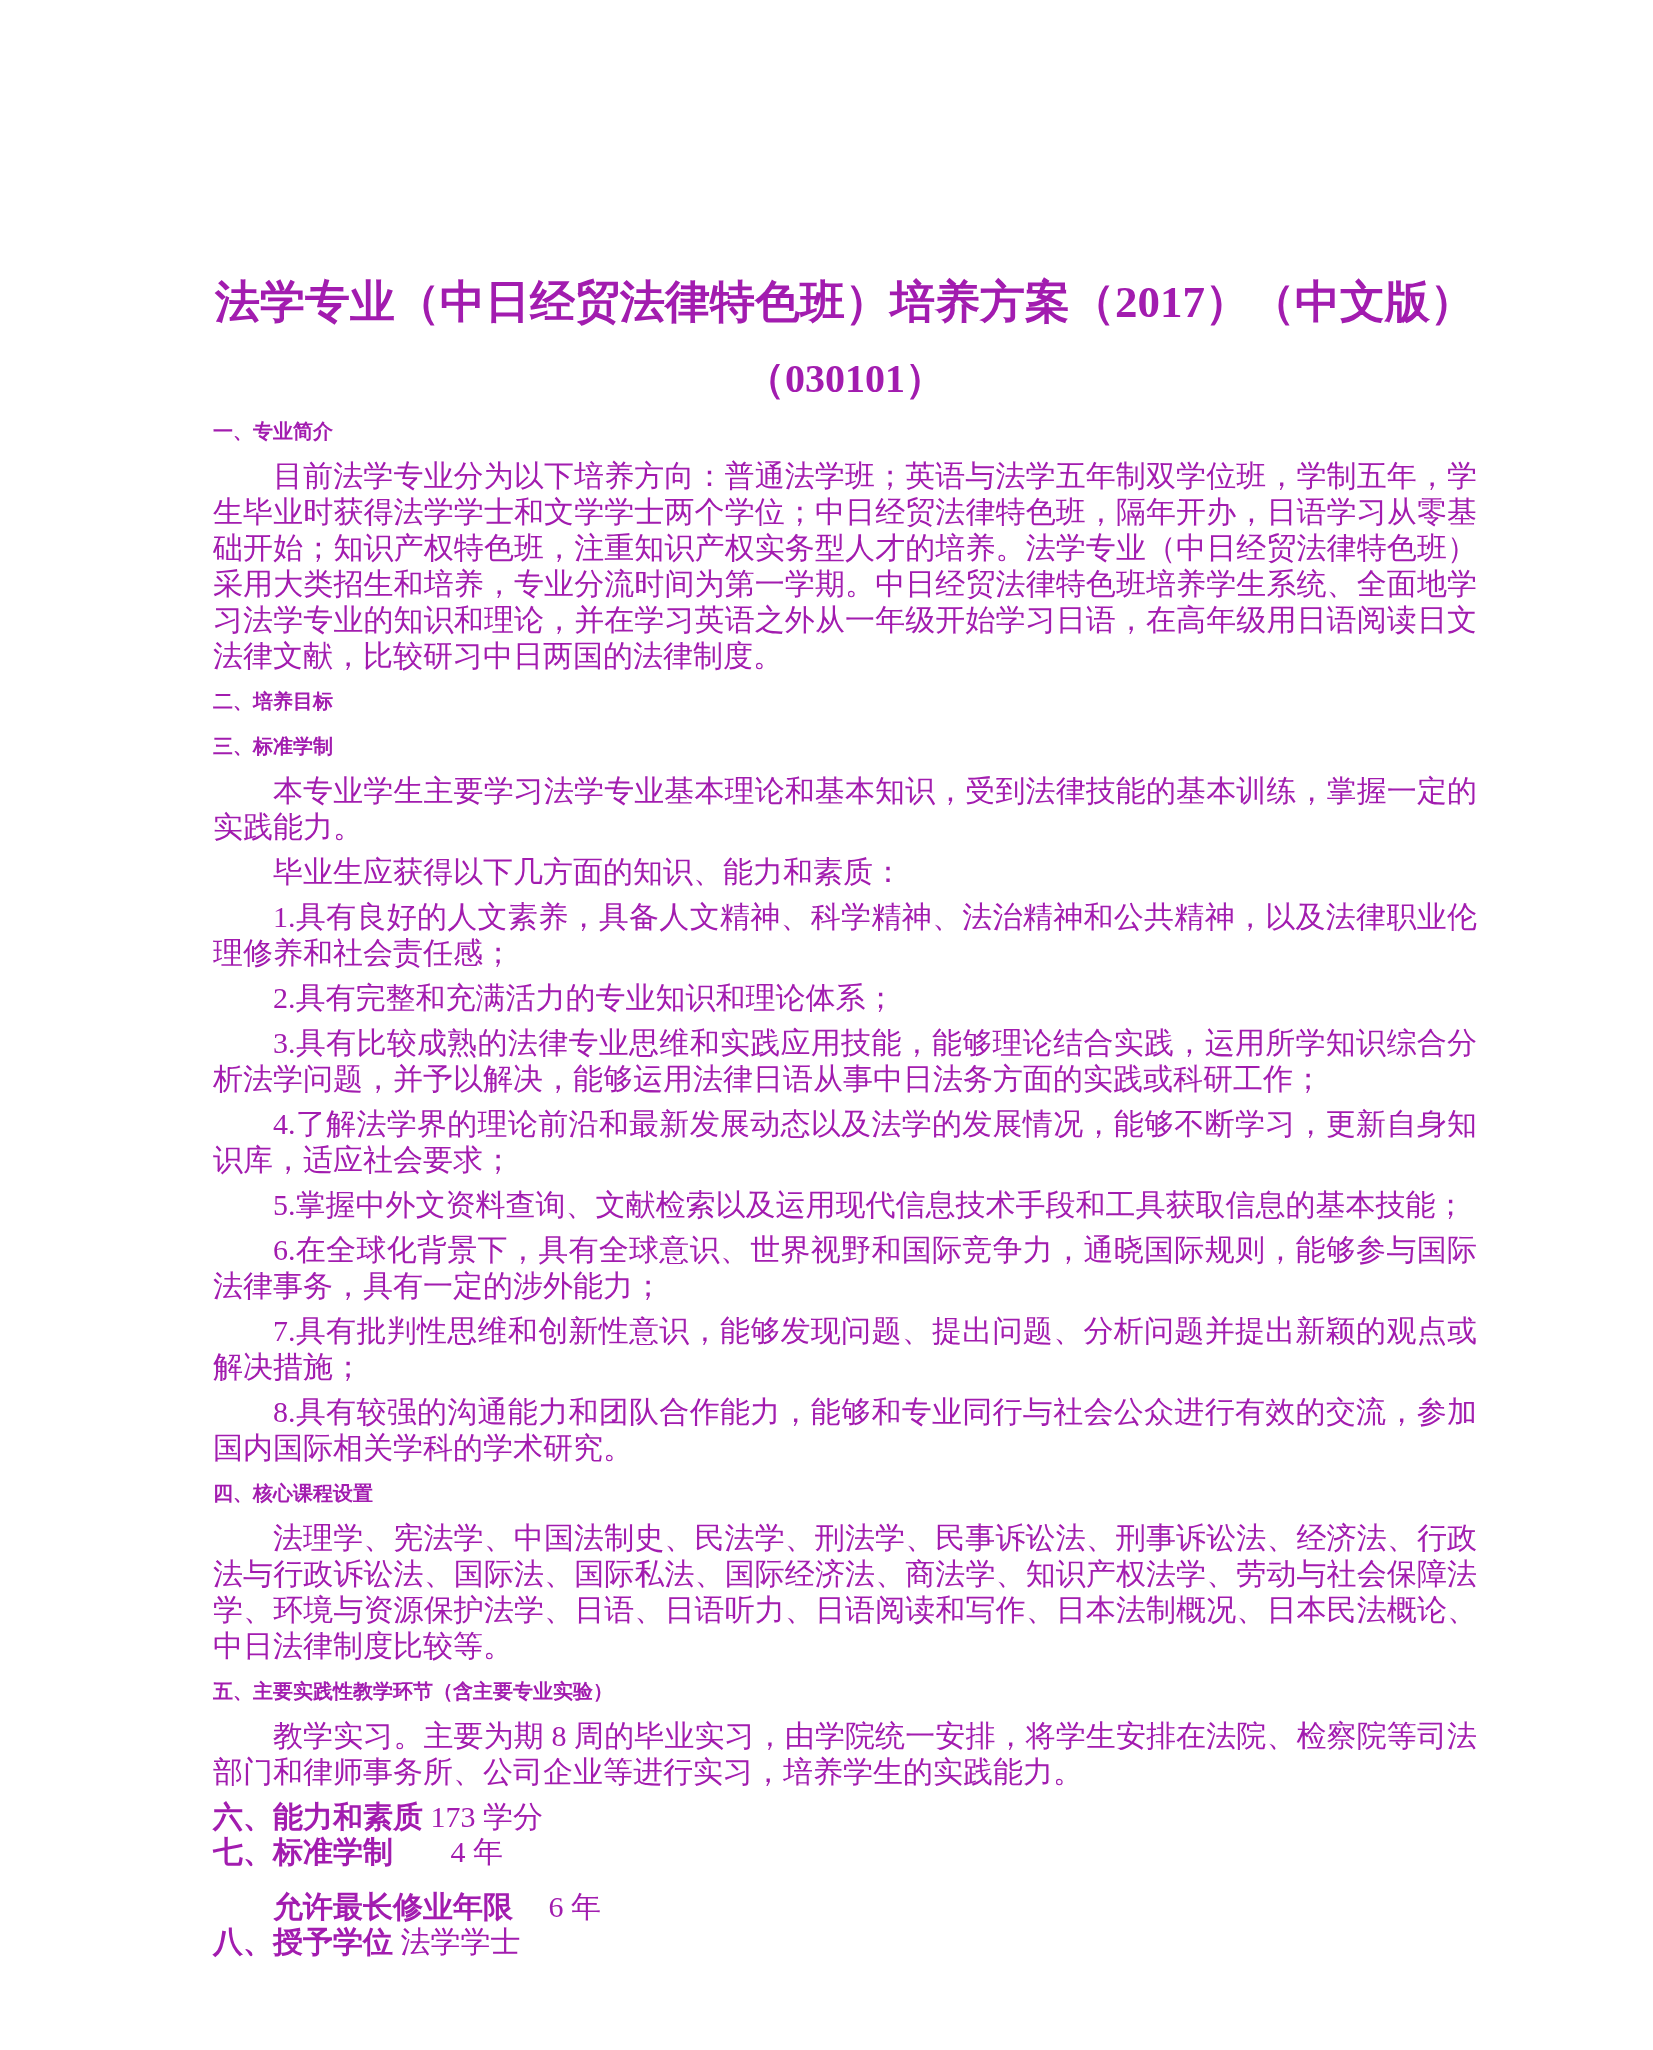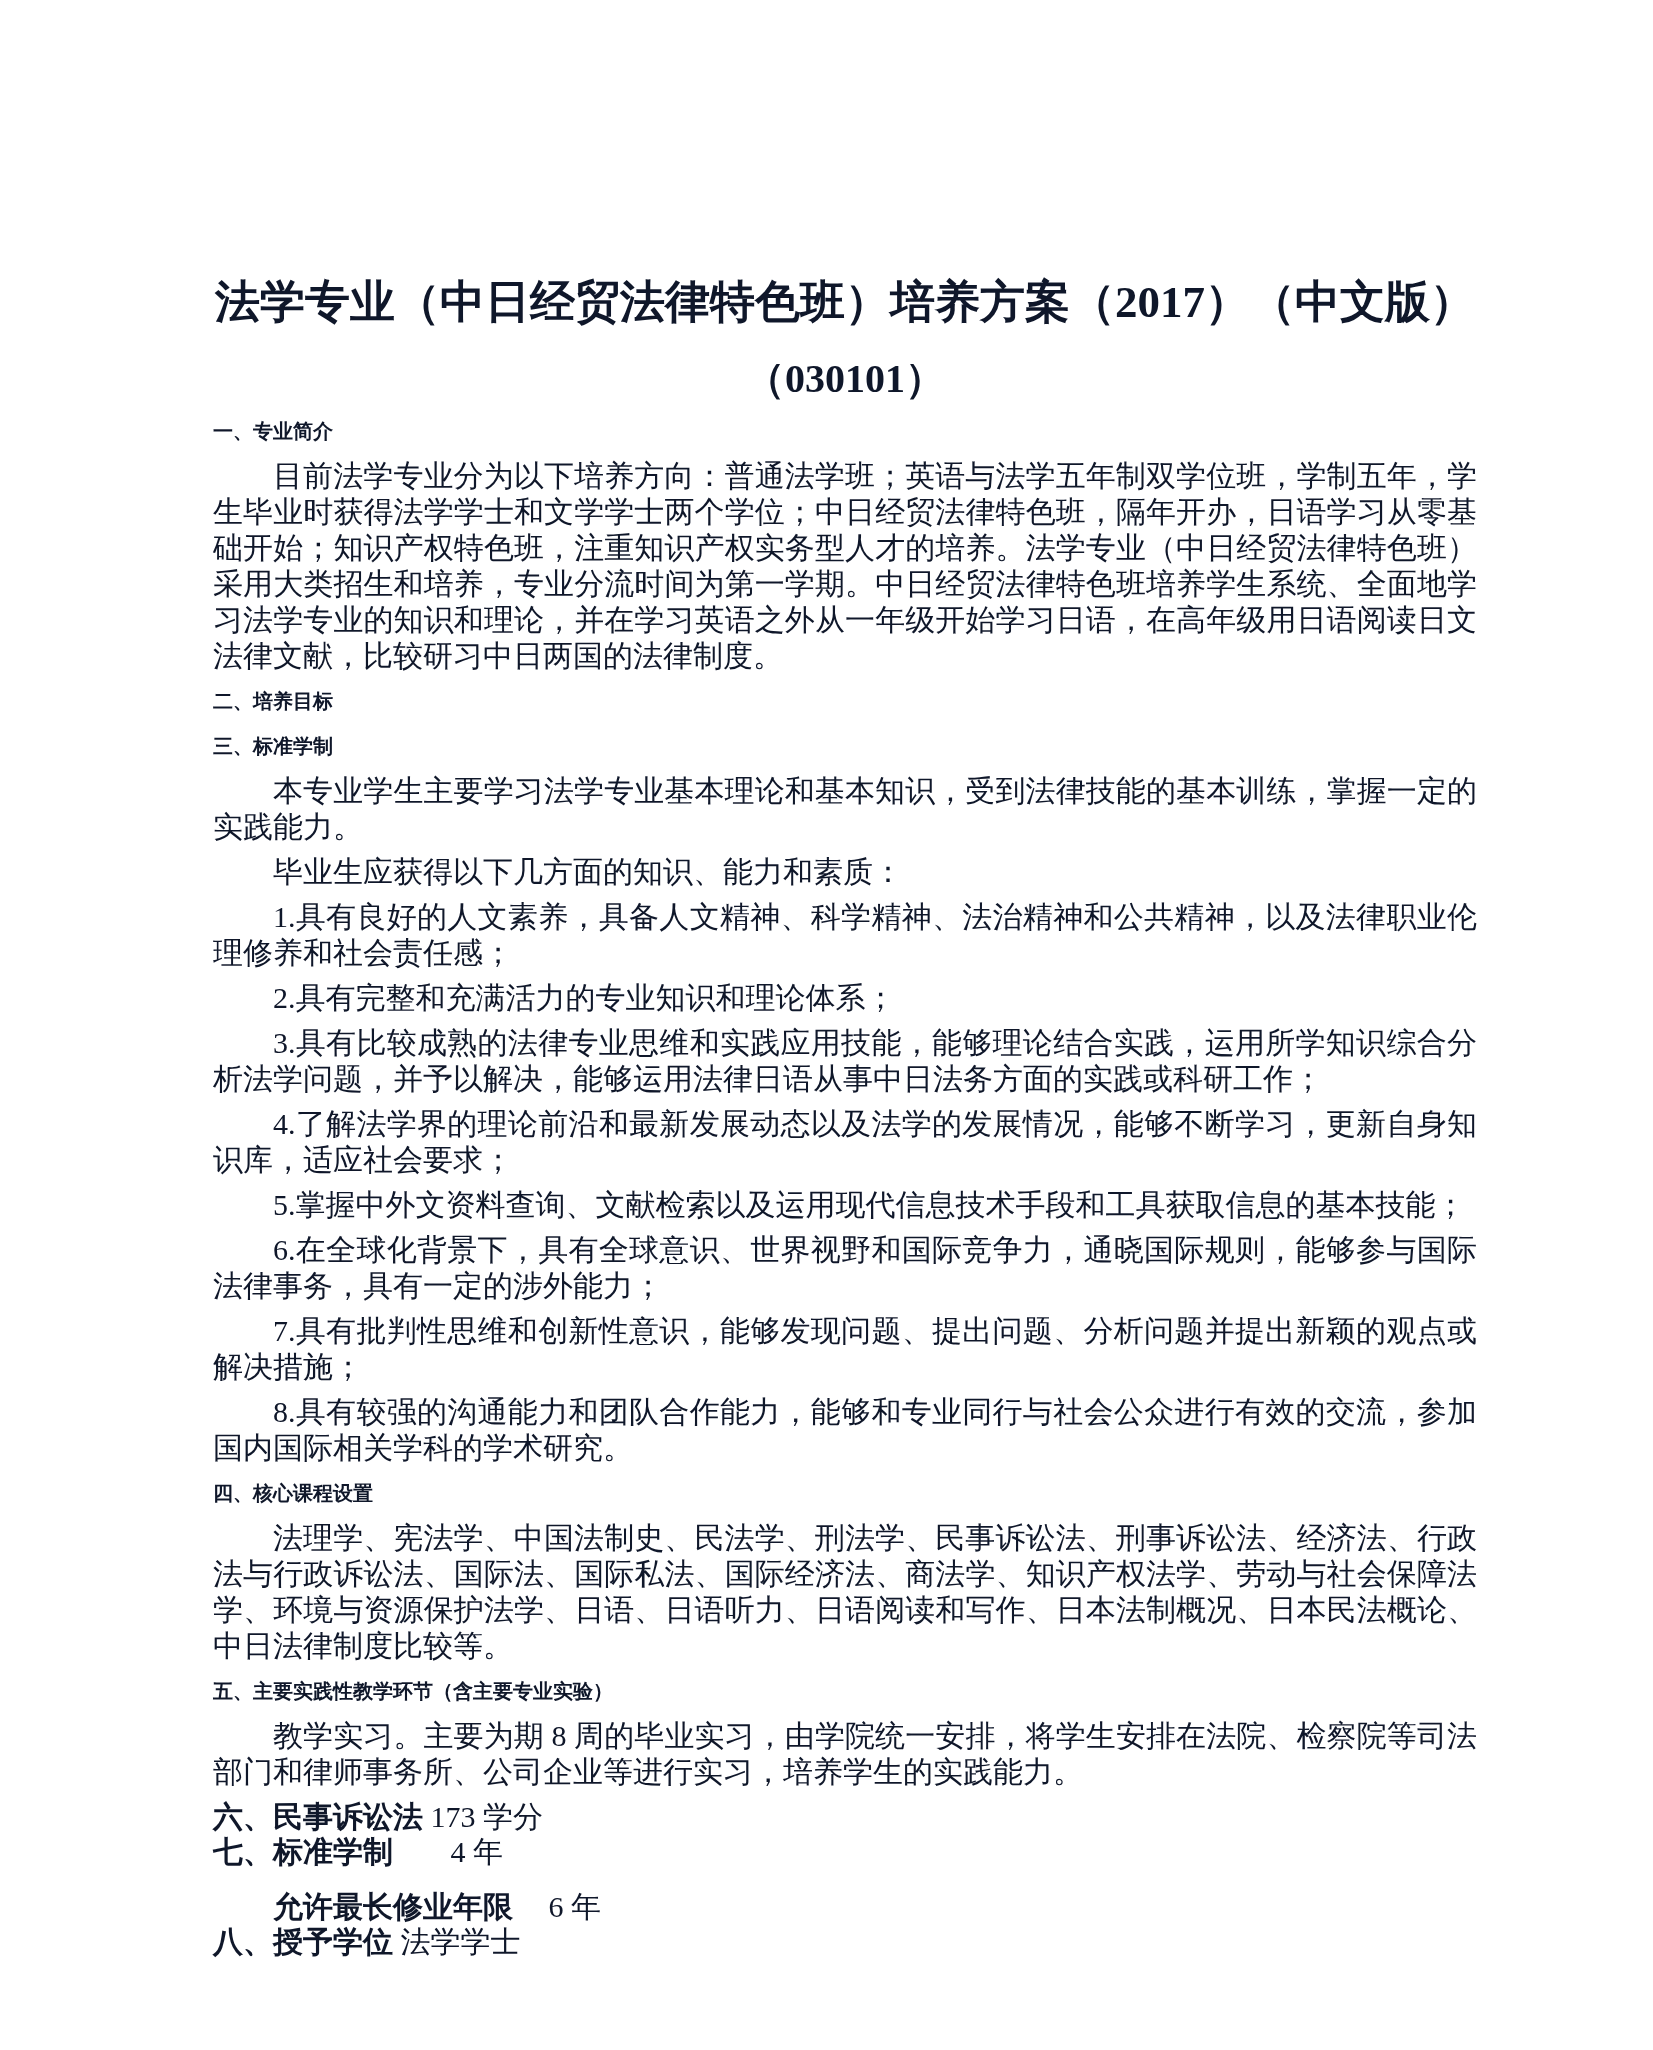--- a/index.html
+++ b/index.html
@@ -6,21 +6,21 @@
     margin: 0;
     padding: 0;
     background: #ffffff;
   }
   .page {
     position: relative;
     width: 1653px;
     height: 2050px;
     box-sizing: border-box;
     background: #ffffff;
-    color: #0f172a;
+    color: #a21caf;
     padding: 274px 176px 0 213px;
     font-family: "Liberation Serif", "DejaVu Serif", serif;
     font-size: 30px;
     line-height: 36px;
     overflow: hidden;
   }
   .doc-title {
     font-size: 45px;
     font-weight: bold;
     text-align: center;
@@ -93,21 +93,21 @@
   <p class="para">8.具有较强的沟通能力和团队合作能力，能够和专业同行与社会公众进行有效的交流，参加国内国际相关学科的学术研究。</p>
 
   <h2 class="sec-heading">四、核心课程设置</h2>
   <p class="para">法理学、宪法学、中国法制史、民法学、刑法学、民事诉讼法、刑事诉讼法、经济法、行政法与行政诉讼法、国际法、国际私法、国际经济法、商法学、知识产权法学、劳动与社会保障法学、环境与资源保护法学、日语、日语听力、日语阅读和写作、日本法制概况、日本民法概论、中日法律制度比较等。</p>
 
   <h2 class="sec-heading">五、主要实践性教学环节（含主要专业实验）</h2>
   <p class="para">教学实习。主要为期 8 周的毕业实习，由学院统一安排，将学生安排在法院、检察院等司法部门和律师事务所、公司企业等进行实习，培养学生的实践能力。</p>
 
   <div class="info-block">
     <div class="info-line">
-      <span class="info-label">六、民事诉讼法</span>
+      <span class="info-label">六、能力和素质</span>
       <span class="info-value gap-55">173 学分</span>
     </div>
     <div class="info-line">
       <span class="info-label">七、标准学制</span>
       <span class="info-value gap-50">4 年</span>
     </div>
     <div class="info-line indent">
       <span class="info-label">允许最长修业年限</span>
       <span class="info-value gap-28">6 年</span>
     </div>

